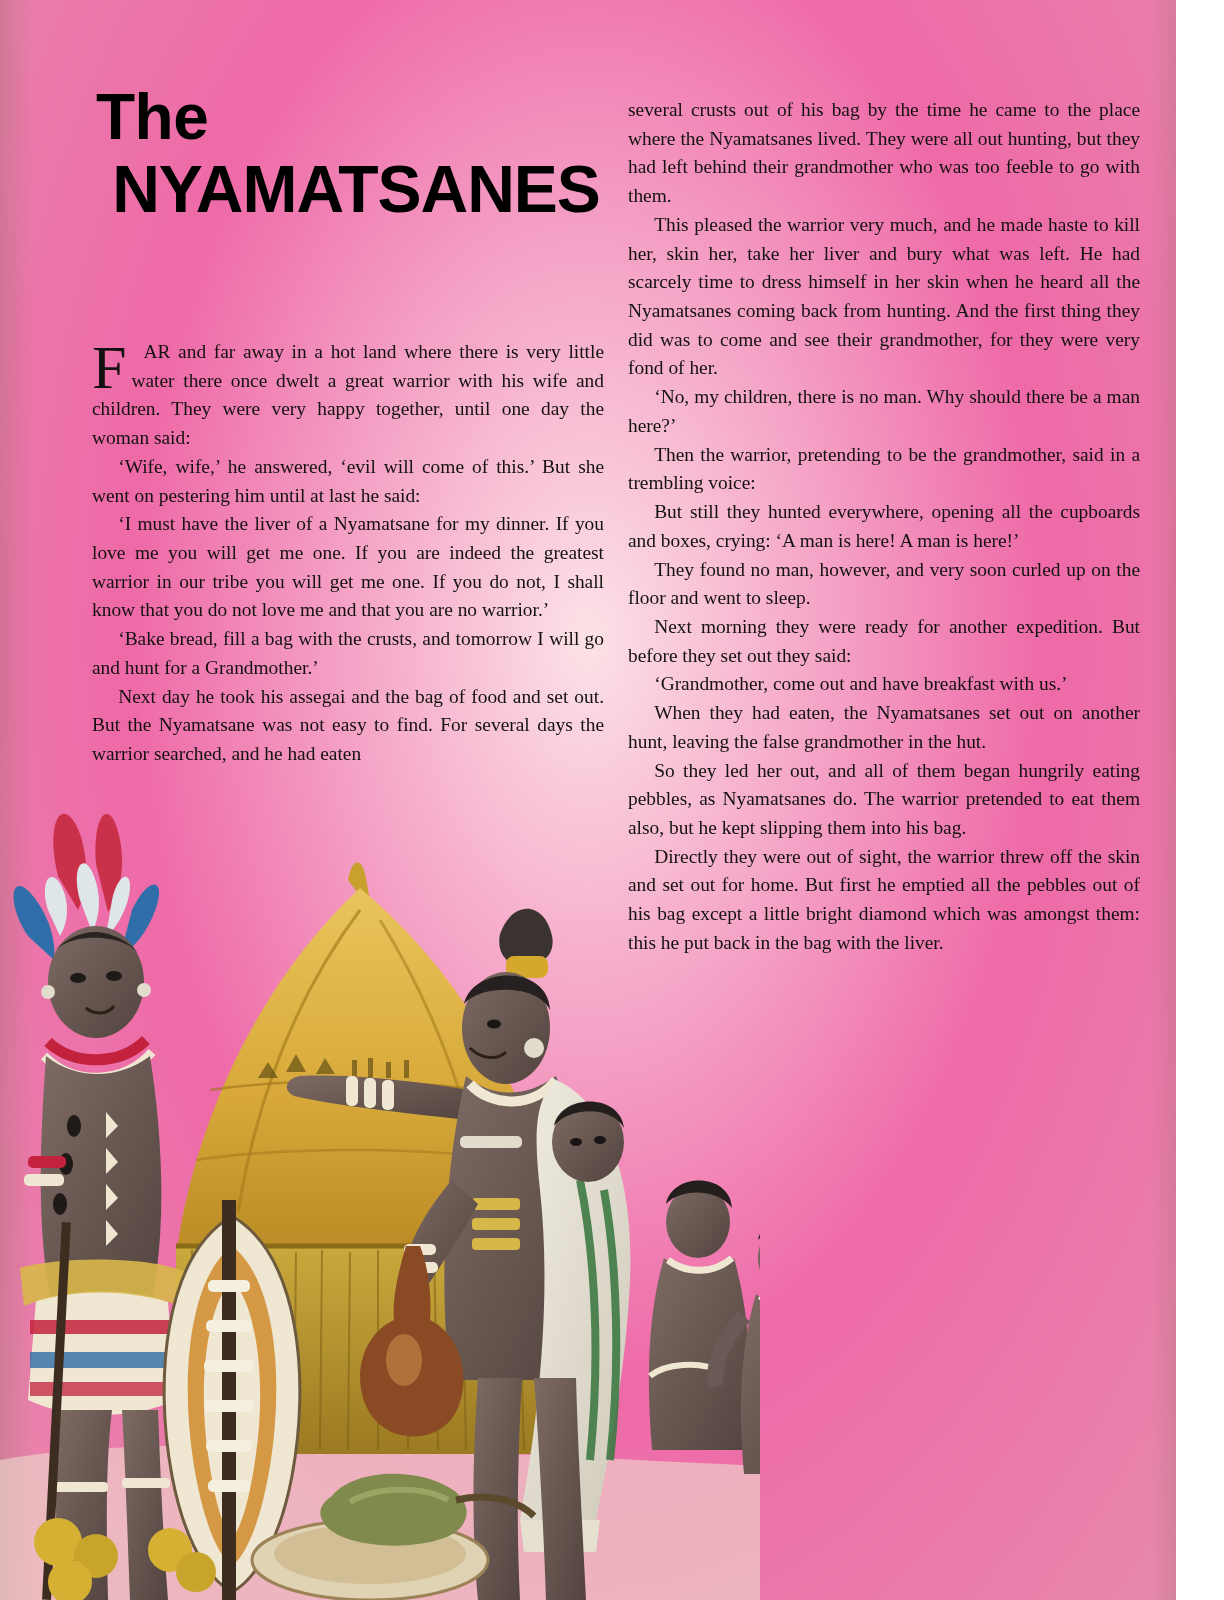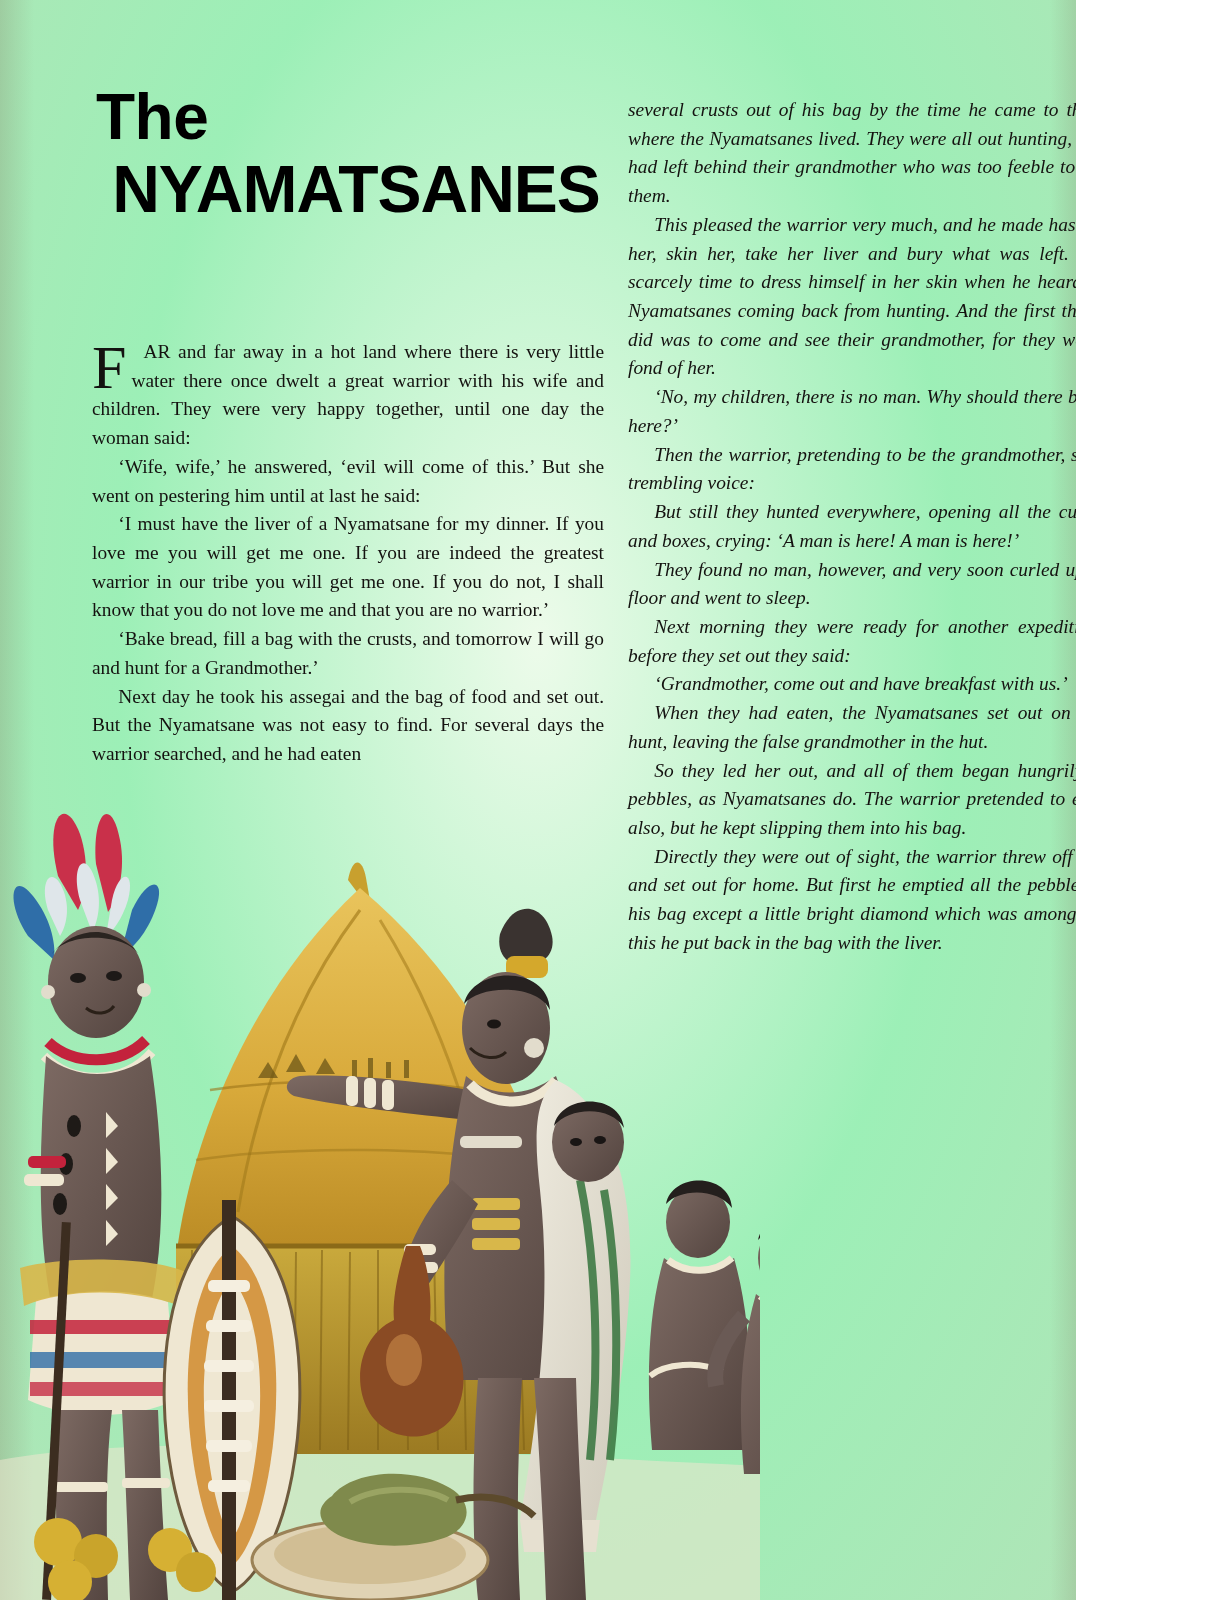--- a/index.html
+++ b/index.html
@@ -2,23 +2,23 @@
 <html><head>
 <meta charset="utf-8">
 <style>
   html, body {
     margin: 0;
     padding: 0;
     background: #ffffff;
   }
   .page {
     position: relative;
-    width: 1076px;
+    width: 1176px;
     height: 1600px;
-    background: #86efac;
+    background: #ec4899;
     overflow: hidden;
     font-family: "Liberation Serif", serif;
     color: #141210;
   }
   
   .paper-tint {
     position: absolute;
     inset: 0;
     background:
       radial-gradient(ellipse at 50% 40%, rgba(255,253,245,0.85) 0%, rgba(246,240,226,0.2) 55%, rgba(226,216,196,0.45) 100%);
@@ -70,21 +70,20 @@
   }
   .col-left {
     left: 92px;
     top: 338px;
     width: 512px;
   }
   .col-right {
     left: 628px;
     top: 96px;
     width: 512px;
-    font-style: italic;
   }
   .col p {
     margin: 0;
     text-indent: 1.35em;
   }
   .col p.first {
     text-indent: 0;
   }
   .dropcap-para {
     position: relative;

